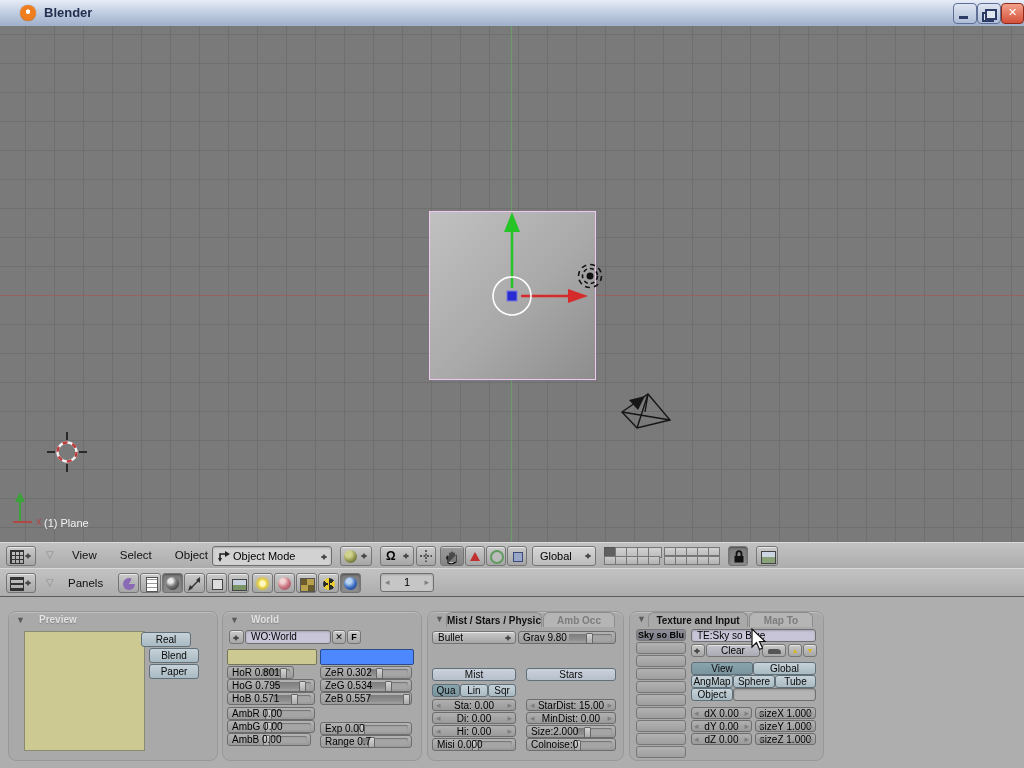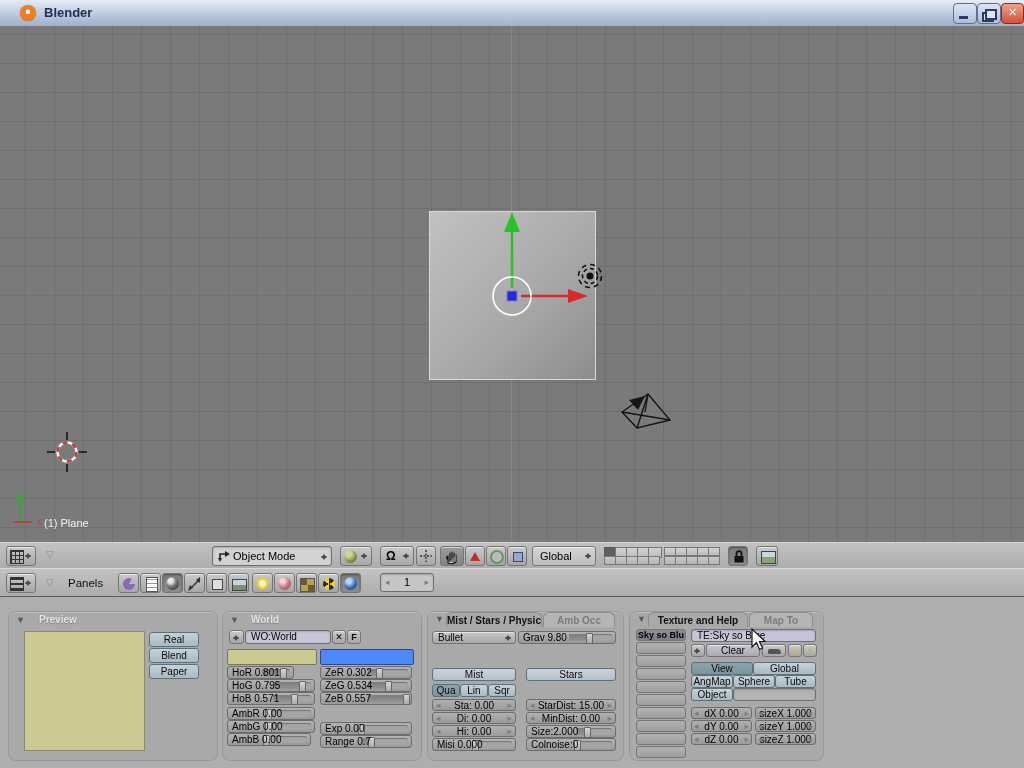--- a/index.html
+++ b/index.html
@@ -190,20 +190,25 @@
     <span class="vp-label">(1) Plane</span>
   </div>
 
   <div class="hdr" style="top:542px;height:26px;">
     <span class="btn" style="left:6px;top:3px;width:30px;height:20px;">
       <span class="i-grid abs" style="left:3px;top:3px;"></span>
       <span class="spin"></span>
     </span>
     <span class="tri abs" style="left:46px;top:6px;">▽</span>
 
+    <span class="abs" style="left:62px;top:0;">
+      <span class="menu-item">View</span>
+      <span class="menu-item">Select</span>
+      <span class="menu-item">Object</span>
+    </span>
 
     <span class="fld" style="left:212px;top:3px;width:120px;height:20px;line-height:18px;background:#d2d2d2;">
       <svg width="12" height="12" style="vertical-align:-2px;" viewBox="0 0 12 12">
         <polyline points="2,10 2,4 9,4" fill="none" stroke="#222" stroke-width="1.6"></polyline>
         <polygon points="12,4 7,1 7,7" fill="#222"></polygon>
           <polygon points="2,12 0,8 4,8" fill="#222"></polygon>
       </svg>
       <span>Object Mode</span>
       <span class="spin" style="top:3px;"></span>
     </span>
@@ -326,21 +331,21 @@
       <span class="nf-a" style="right:4px;top:3px;">▸</span>
     </span>
   </div>
 
   <div class="panelzone">
 
     <div class="panel" style="left:8px;width:208px;">
       <span class="pcol">▼</span>
       <span class="ptitle" style="left:30px;">Preview</span>
       <div class="abs" style="left:15px;top:19px;width:119px;height:118px;background:#ccc992;border:1px solid #8a8a72;"></div>
-      <span class="tbtn" style="left:140px;top:20px;width:50px;height:15px;line-height:14px;">Real</span>
+      <span class="tbtn" style="left:132px;top:20px;width:50px;height:15px;line-height:14px;">Real</span>
       <span class="tbtn" style="left:140px;top:36px;width:50px;height:15px;line-height:14px;">Blend</span>
       <span class="tbtn" style="left:140px;top:52px;width:50px;height:15px;line-height:14px;">Paper</span>
     </div>
 
     <div class="panel" style="left:222px;width:198px;">
       <span class="pcol">▼</span>
       <span class="ptitle" style="left:28px;">World</span>
 
       <span class="btn" style="left:6px;top:18px;width:15px;height:14px;">
           <span class="spin" style="top:0;"></span>
@@ -502,21 +507,21 @@
             <span class="sl-fill" style="width:6%;">
               <span class="sl-knob"></span>
             </span>
           </span>
         <span class="sl-label">Colnoise:0</span>
         </span>
     </div>
 
     <div class="panel" style="left:629px;width:193px;">
       <span class="pcol" style="top:2px;">▼</span>
-      <span class="ptab on" style="left:18px;width:100px;">Texture and Help</span>
+      <span class="ptab on" style="left:18px;width:100px;">Texture and Input</span>
       <span class="ptab off" style="left:119px;width:64px;">Map To</span>
 
       <span class="chan sel" style="top:17px;">Sky so Blu</span>
       <span class="chan" style="top:30px;"></span>
       <span class="chan" style="top:43px;"></span>
       <span class="chan" style="top:56px;"></span>
       <span class="chan" style="top:69px;"></span>
       <span class="chan" style="top:82px;"></span>
       <span class="chan" style="top:95px;"></span>
       <span class="chan" style="top:108px;"></span>

